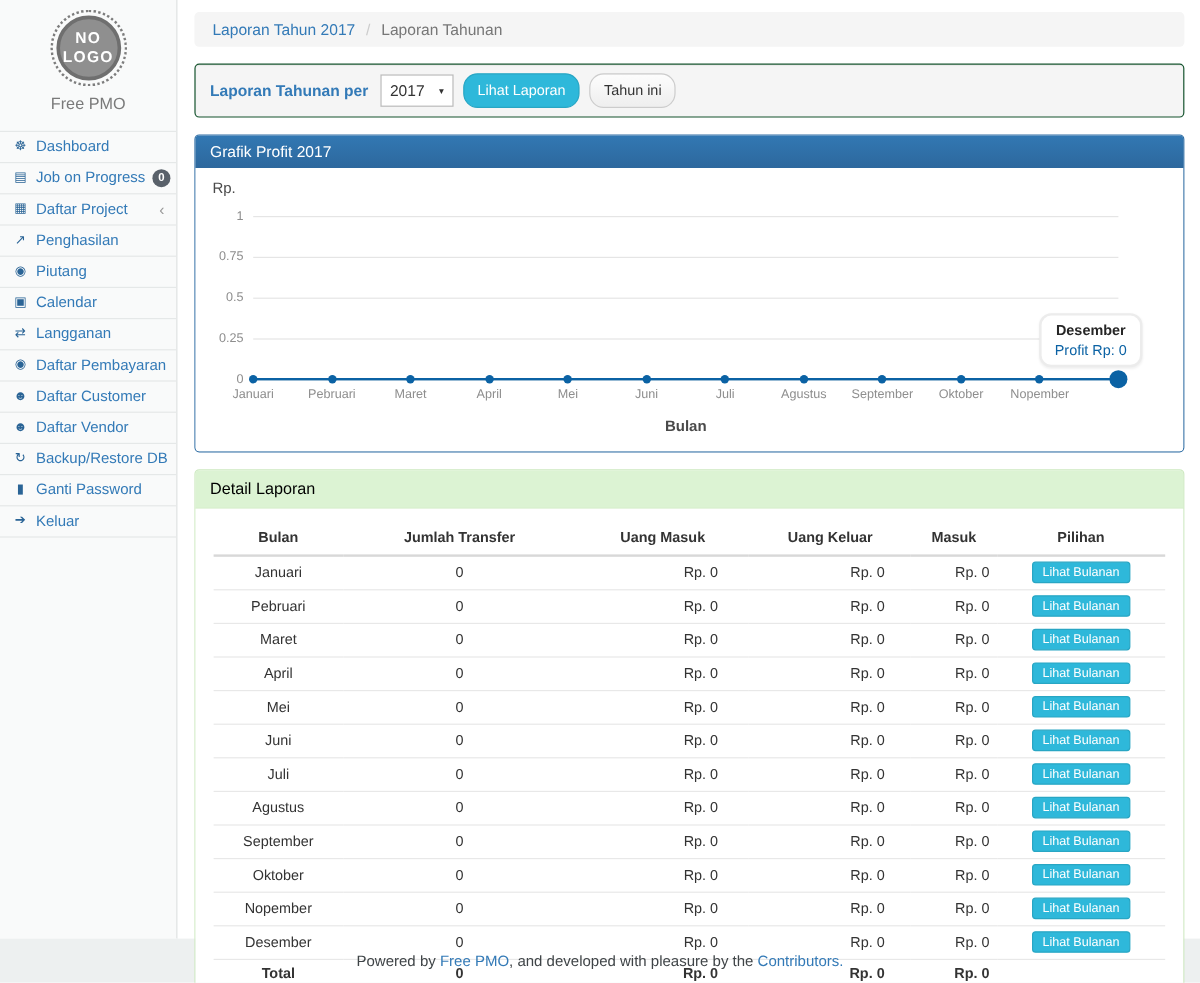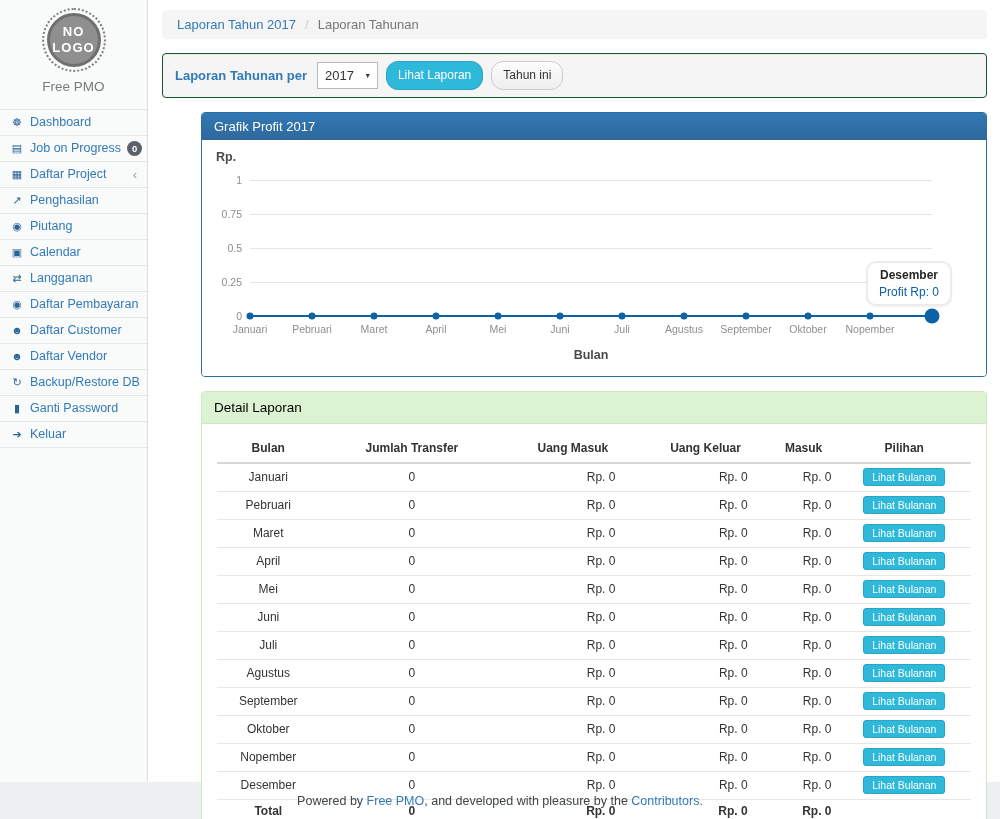--- a/index.html
+++ b/index.html
@@ -31,26 +31,26 @@
 
   .wellbar { margin-top:14px; background:#f5f5f5; border:1px solid #14532d; border-radius:4px; padding:7px 12px; display:flex; align-items:center; gap:8px; box-shadow:inset 0 1px 1px rgba(0,0,0,.05); }
   .wellbar-label { color:#337ab7; font-weight:bold; font-size:13px; margin-right:2px; }
   .year-select { background:#fff; border:1px solid #b9b9b9; height:27px; padding:0 7px; display:flex; align-items:center; gap:12px; font-size:13px; color:#333; cursor:pointer; }
   .year-caret { font-size:8px; color:#333; }
   .btn { font-size:12px; padding:5px 11px; border-radius:12px; cursor:pointer; line-height:1.4; }
   .btn-cyan { background:#2eb8da; border:1px solid #28a6c4; color:#fff; }
   .btn-default { background:linear-gradient(#fdfdfd,#eee); border:1px solid #ccc; color:#333; }
 
   
-  .panel { margin-top:14px; border-radius:4px;margin-left:39px; }
+  .panel { margin-top:14px; border-radius:4px; }
   .panel-primary { border:1px solid #2e6da4; }
   .panel-primary .panel-heading { background:linear-gradient(#3278b3,#2d689d); color:#fff; padding:6px 12px; font-size:13px; border-radius:3px 3px 0 0; }
   .panel-primary .panel-body { background:#fff; padding:10px 14px 14px; border-radius:0 0 3px 3px; }
 
-  .y-axis-title { font-weight:bold; font-size:12.5px; color:#4a4a4a; }
+  .y-axis-title { font-weight:normal; font-size:12.5px; color:#4a4a4a; }
   .plot { position:relative; margin:16px 40px 0 34px; height:136px; }
   .gridline { position:absolute; left:0; right:0; border-top:1px solid #e5e5e5; }
   .ytick { position:absolute; right:calc(100% + 8px); transform:translateY(-50%); font-size:10.5px; color:#8e8e8e; }
   .series-line { position:absolute; left:0; right:0; top:100%; border-top:2px solid #0b62a4; margin-top:-1px; }
   .pt { position:absolute; top:100%; width:7px; height:7px; border-radius:50%; background:#0b62a4; transform:translate(-50%,-50%); z-index:1; }
   .pt-big { width:15px; height:15px; }
   .x-label { position:absolute; top:calc(100% + 7px); transform:translateX(-50%); font-size:10.5px; color:#8e8e8e; white-space:nowrap; }
   .x-axis-title { text-align:center; margin:32px 40px 0 34px; font-weight:bold; font-size:12.5px; color:#4a4a4a; }
   .m-tooltip { position:absolute; right:-20px; bottom:10px; background:#fff; border:2px solid #ececec; border-radius:10px; padding:5px 11px; text-align:center; box-shadow:0 1px 2px rgba(0,0,0,.06); z-index:2; }
   .tt-title { font-weight:bold; color:#262626; font-size:12px; white-space:nowrap; }

